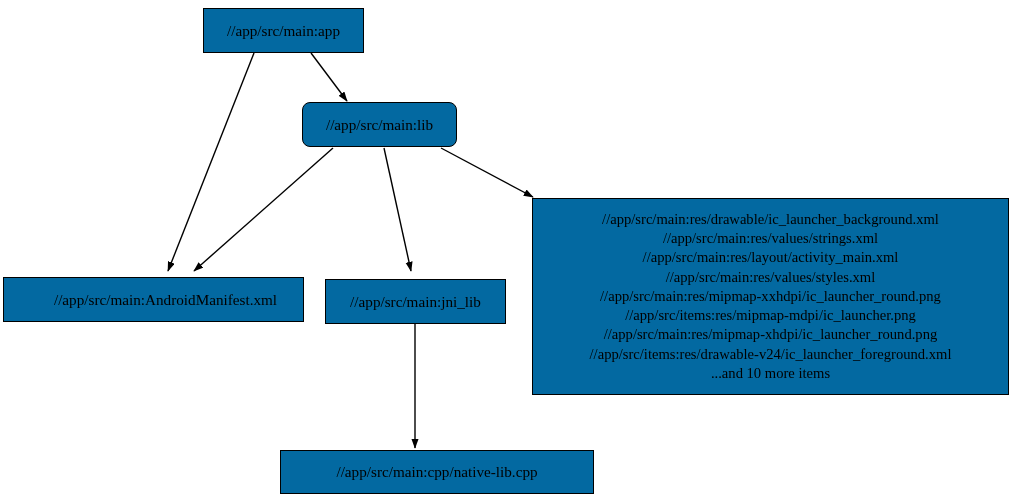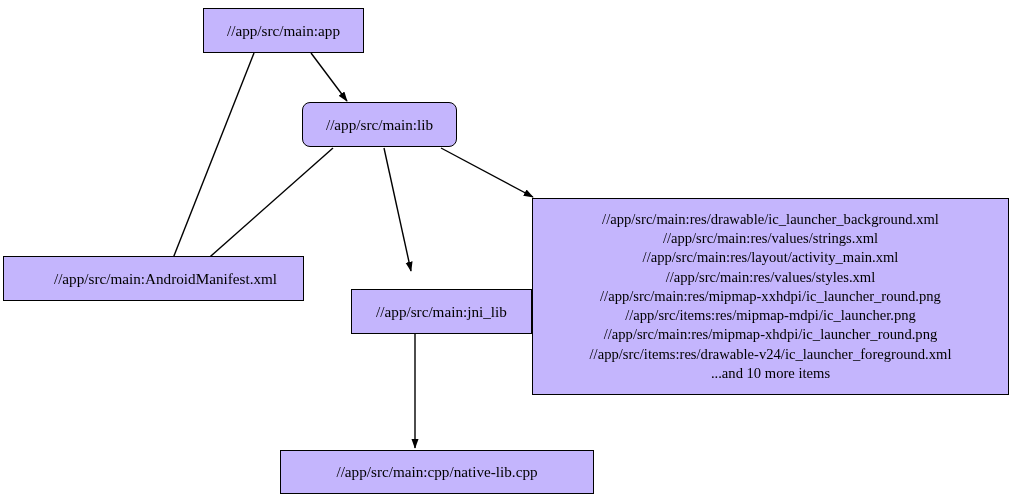--- a/index.html
+++ b/index.html
@@ -27,39 +27,39 @@
     left: 0;
     top: 0;
     width: 1018px;
     height: 496px;
     pointer-events: none;
   }
   .node {
     position: absolute;
     box-sizing: border-box;
     border: 1px solid #000000;
-    background: #c4b5fd;
+    background: #0369a1;
     display: flex;
     align-items: center;
     justify-content: center;
     text-align: center;
     color: #000000;
     font-size: 15.2px;
     line-height: 1.0;
     white-space: nowrap;
   }
   .node-label {
     display: block;
     padding: 0 2px;
   }
   
   #node-app      { left: 203px; top: 8px;   width: 161px; height: 45px; }
   #node-lib      { left: 302px; top: 102px; width: 155px; height: 45px; border-radius: 8px; }
-  #node-manifest { left: 3px;   top: 256px; width: 301px; height: 45px; padding-left: 24px; }
-  #node-jni      { left: 325px; top: 289px; width: 181px; height: 45px; margin-left: 26px; }
+  #node-manifest { left: 3px;   top: 277px; width: 301px; height: 45px; padding-left: 24px; }
+  #node-jni      { left: 325px; top: 279px; width: 181px; height: 45px; }
   #node-cpp      { left: 280px; top: 450px; width: 314px; height: 44px; }
   #node-res      {
     left: 532px; top: 198px; width: 477px; height: 197px;
     white-space: normal;
   }
   .res-lines {
     display: block;
     text-align: center;
     font-size: 14.6px;
     line-height: 19.3px;

